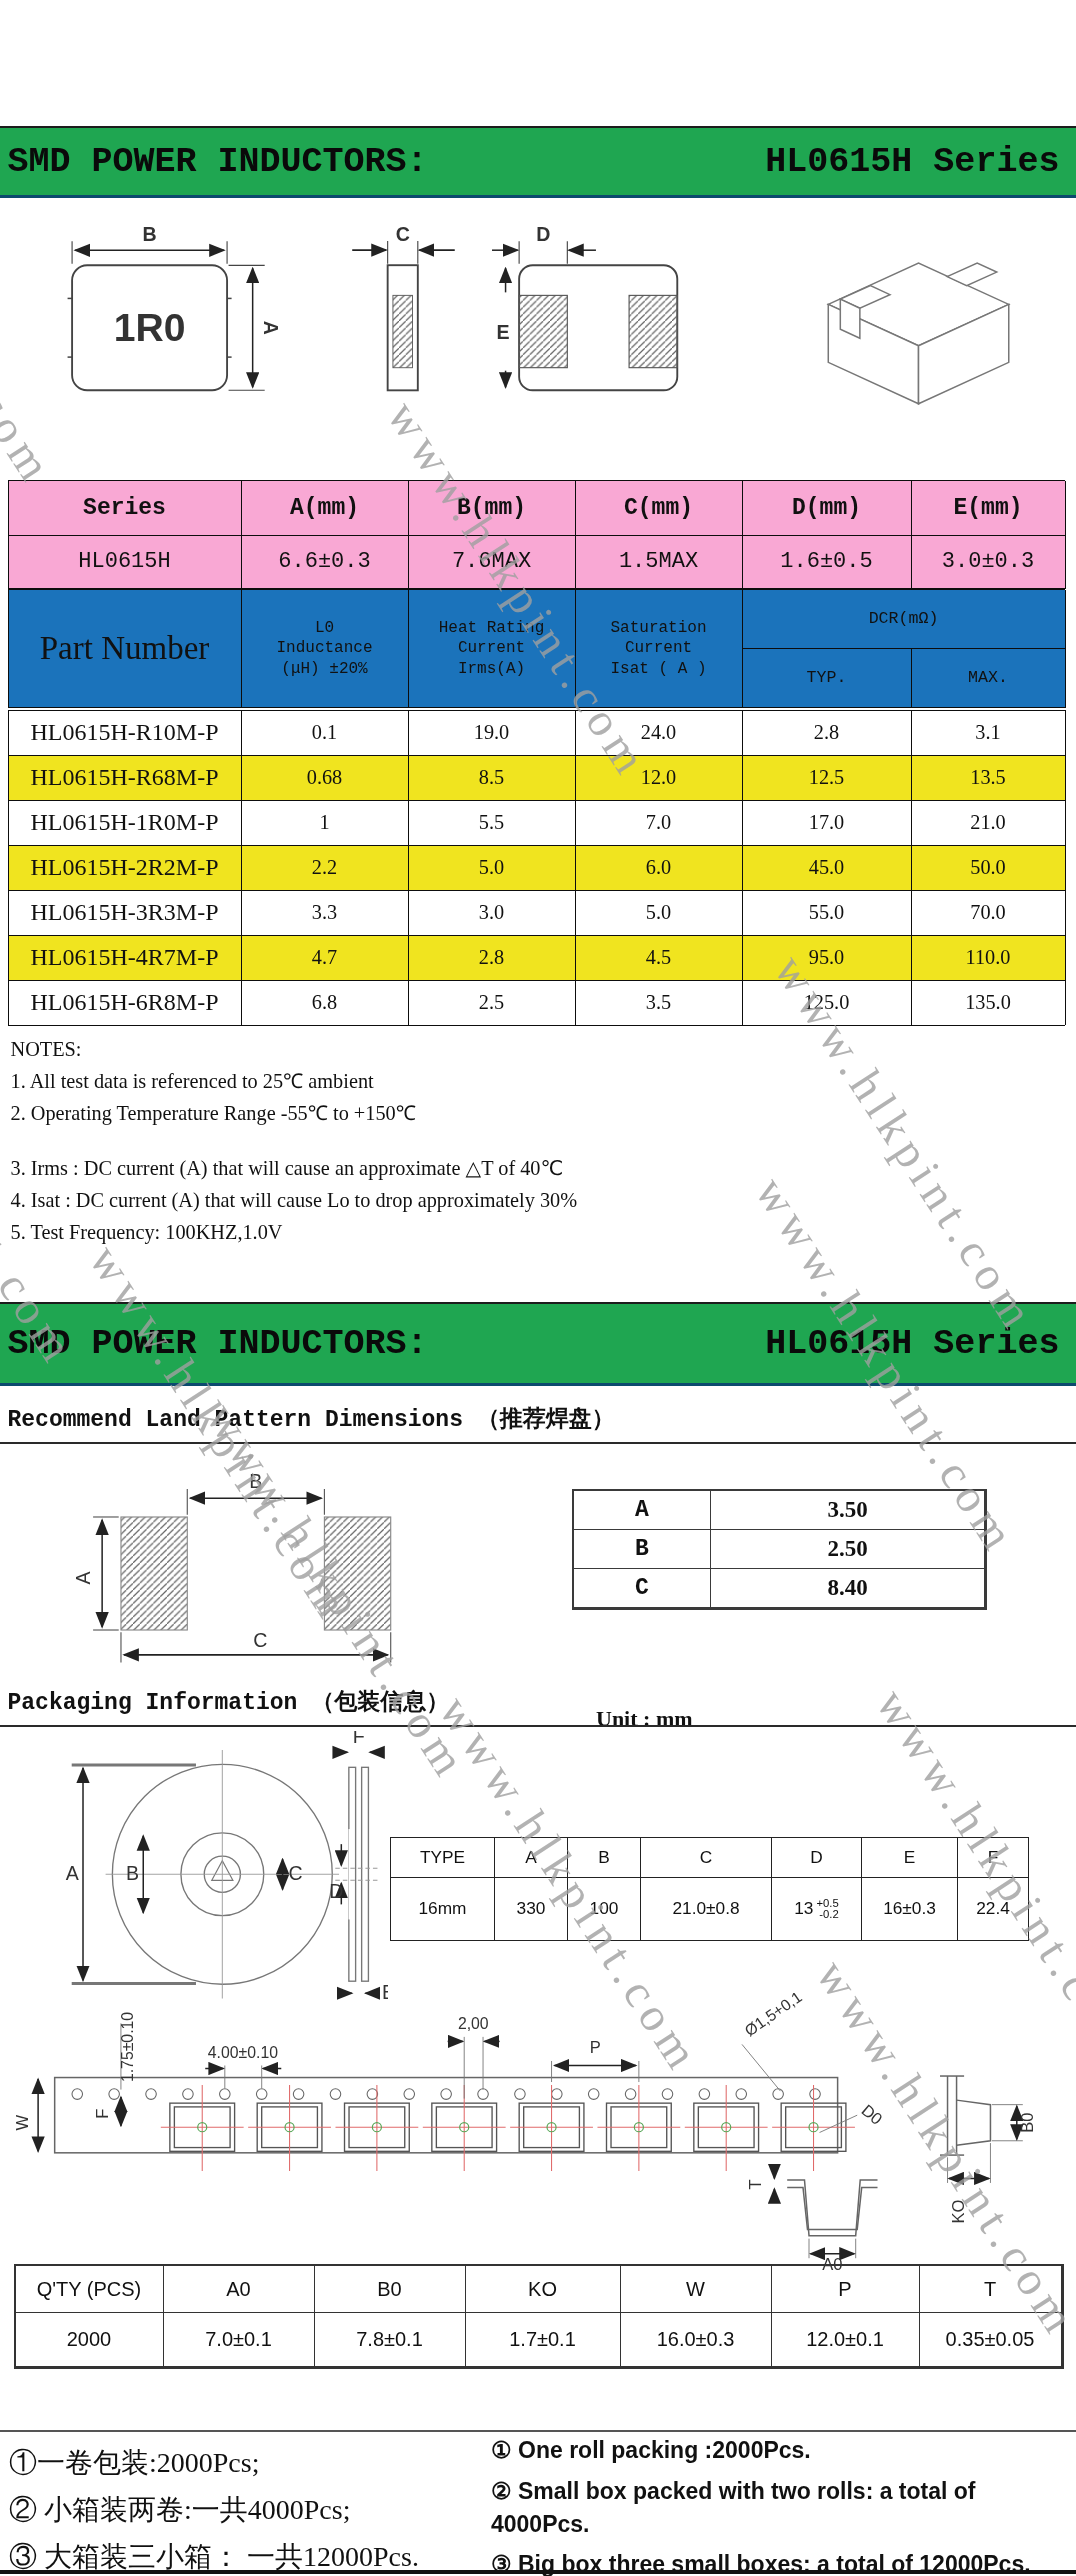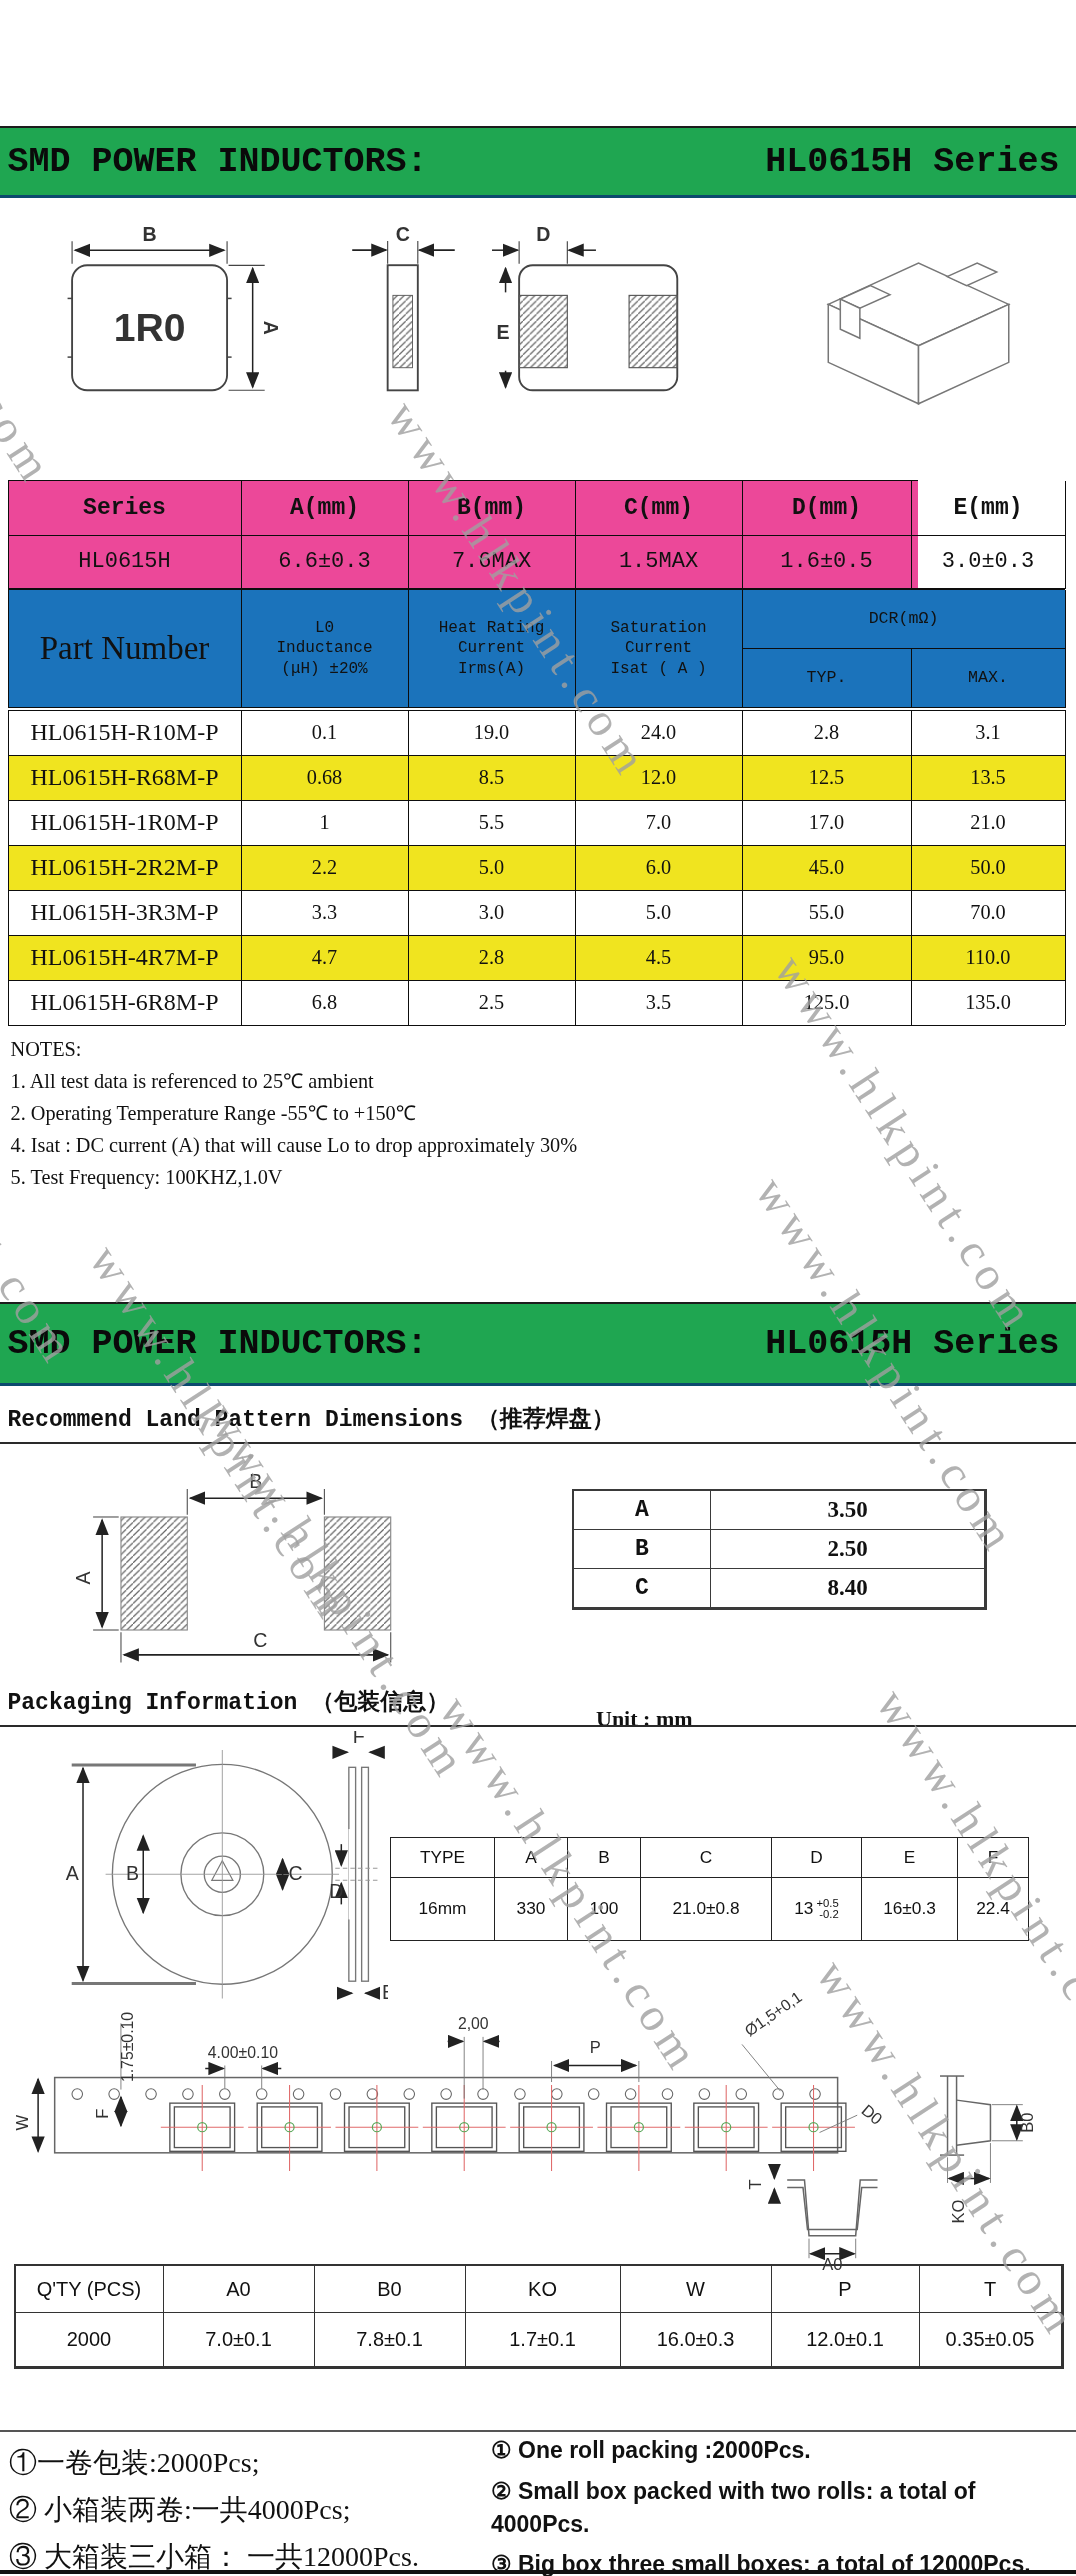--- a/index.html
+++ b/index.html
@@ -19,21 +19,21 @@
   .sect{position:absolute;left:0;width:1076px;border-bottom:2.3px solid #2a2a2a;
         font-family:"Liberation Mono",monospace;font-weight:600;font-size:23px;color:#111;
         padding:3px 0 7.5px 7.5px}
 
   
   .tbl{position:absolute;display:grid;border-top:1.5px solid #0d0d0d;border-left:1.5px solid #0d0d0d}
   .cell{display:flex;align-items:center;justify-content:center;text-align:center;
         border-right:1.5px solid #0d0d0d;border-bottom:1.5px solid #0d0d0d;line-height:1.15}
   .cols6{grid-template-columns:233px 167px 167px 167px 169px 154px}
 
-  .gtbl{left:7.5px;top:480px;width:910px;grid-template-rows:55px 53px;background:#ec4899}
+  .gtbl{left:7.5px;top:480px;width:1057px;grid-template-rows:55px 53px;background:#f9a8d4}
   .gtbl .h{font-family:"Liberation Mono",monospace;font-weight:600;font-size:23px}
   .gtbl .v{font-family:"Liberation Mono",monospace;font-size:22px}
 
   .btbl{left:7.5px;top:589px;width:1057px;grid-template-rows:59px 59px;background:#1b73bb}
   .btbl .part{grid-row:1/3;font-size:33px;font-family:"Liberation Serif",serif}
   .btbl .span2{grid-row:1/3}
   .btbl .small{font-family:"Liberation Mono",monospace;font-size:16px;flex-direction:column}
   .btbl .small span{display:block;line-height:20.3px}
   .btbl .dcr{grid-column:5/7;font-family:"Liberation Mono",monospace;font-size:16.6px}
 
@@ -244,20 +244,21 @@
       <div class="cell">3.5</div>
       <div class="cell">125.0</div>
       <div class="cell">135.0</div>
     </div>
   </div>
 
   <div class="notes">
     <div class="t">NOTES:</div>
     <div class="nitem">1. All test data is referenced to 25℃ ambient</div>
     <div class="nitem">2. Operating Temperature Range -55℃ to +150℃</div>
+    <div class="nitem gap">3. Irms : DC current (A) that will cause an approximate △T of 40℃</div>
     <div class="nitem">4. Isat : DC current (A) that will cause Lo to drop approximately 30%</div>
     <div class="nitem">5. Test Frequency:  100KHZ,1.0V</div>
   </div>
 
   <div class="banner" style="top:1302px;height:84px">
     <span>SMD POWER  INDUCTORS:</span>
     <span>HL0615H Series</span>
   </div>
 
   <div class="sect" style="top:1400px">Recommend Land Pattern Dimensions （推荐焊盘）</div>

